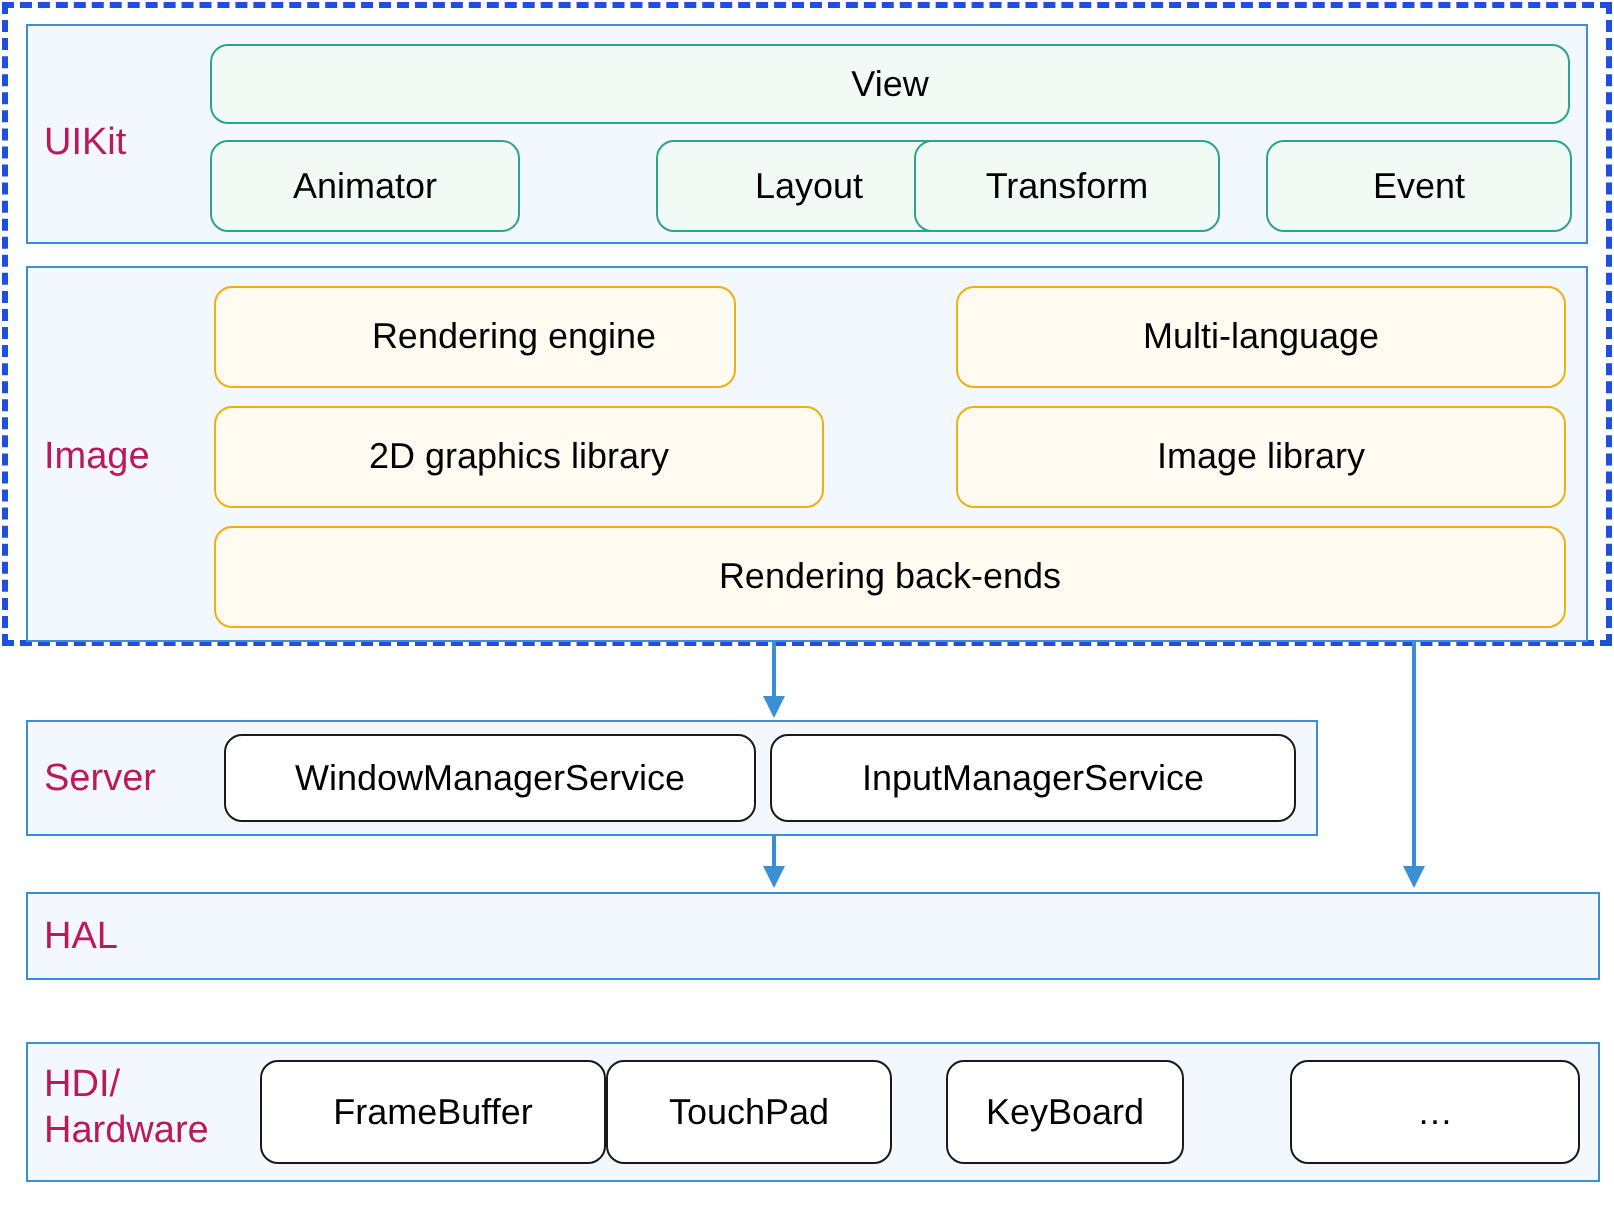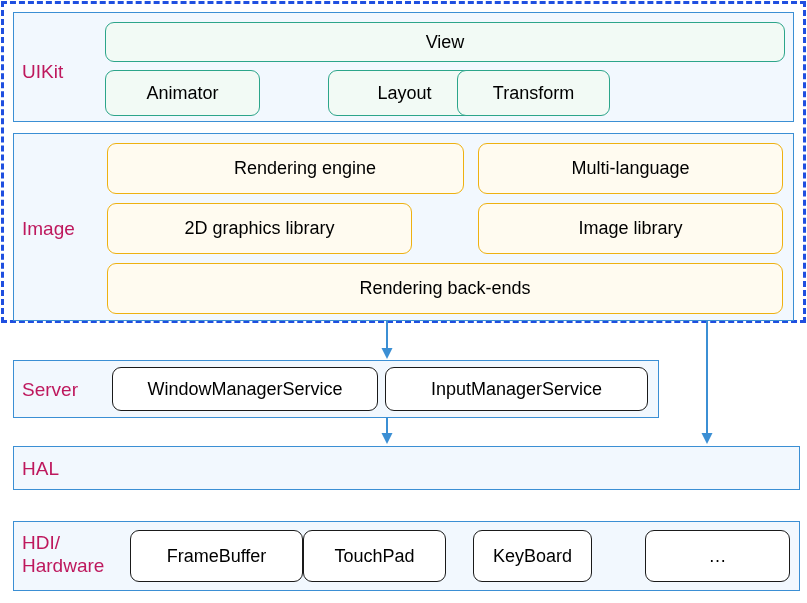--- a/index.html
+++ b/index.html
@@ -95,26 +95,27 @@
 
   <div class="layer" style="left:13px; top:12px; width:781px; height:110px;">
   </div>
   <div class="layer-label" style="left:22px; top:60px; width:80px;">UIKit</div>
 
   <div class="node teal" style="left:105px; top:22px; width:680px; height:40px;">View</div>
 
   <div class="node teal" style="left:105px; top:70px; width:155px; height:46px;">Animator</div>
   <div class="node teal" style="left:282px; top:70px; width:153px; height:46px;margin-left:46px;">Layout</div>
   <div class="node teal" style="left:457px; top:70px; width:153px; height:46px;">Transform</div>
+  <div class="node teal" style="left:633px; top:70px; width:153px; height:46px;">Event</div>
 
   <div class="layer" style="left:13px; top:133px; width:781px; height:188px;">
   </div>
   <div class="layer-label" style="left:22px; top:217px; width:90px;">Image</div>
 
-  <div class="node amber" style="left:107px; top:143px; width:357px; height:51px;padding-left:39px;">Rendering engine</div>
+  <div class="node amber" style="left:107px; top:143px; width:261px; height:51px;padding-left:39px;">Rendering engine</div>
   <div class="node amber" style="left:478px; top:143px; width:305px; height:51px;">Multi-language</div>
 
   <div class="node amber" style="left:107px; top:203px; width:305px; height:51px;">2D graphics library</div>
   <div class="node amber" style="left:478px; top:203px; width:305px; height:51px;">Image library</div>
 
   <div class="node amber" style="left:107px; top:263px; width:676px; height:51px;">Rendering back-ends</div>
 
   <div class="arrow" style="left:380px; top:321px; width:14px; height:40px;">
     <svg width="14" height="40" viewBox="0 0 14 40">
       <line x1="7" y1="0" x2="7" y2="30" stroke="#3b8fd4" stroke-width="2"></line>

